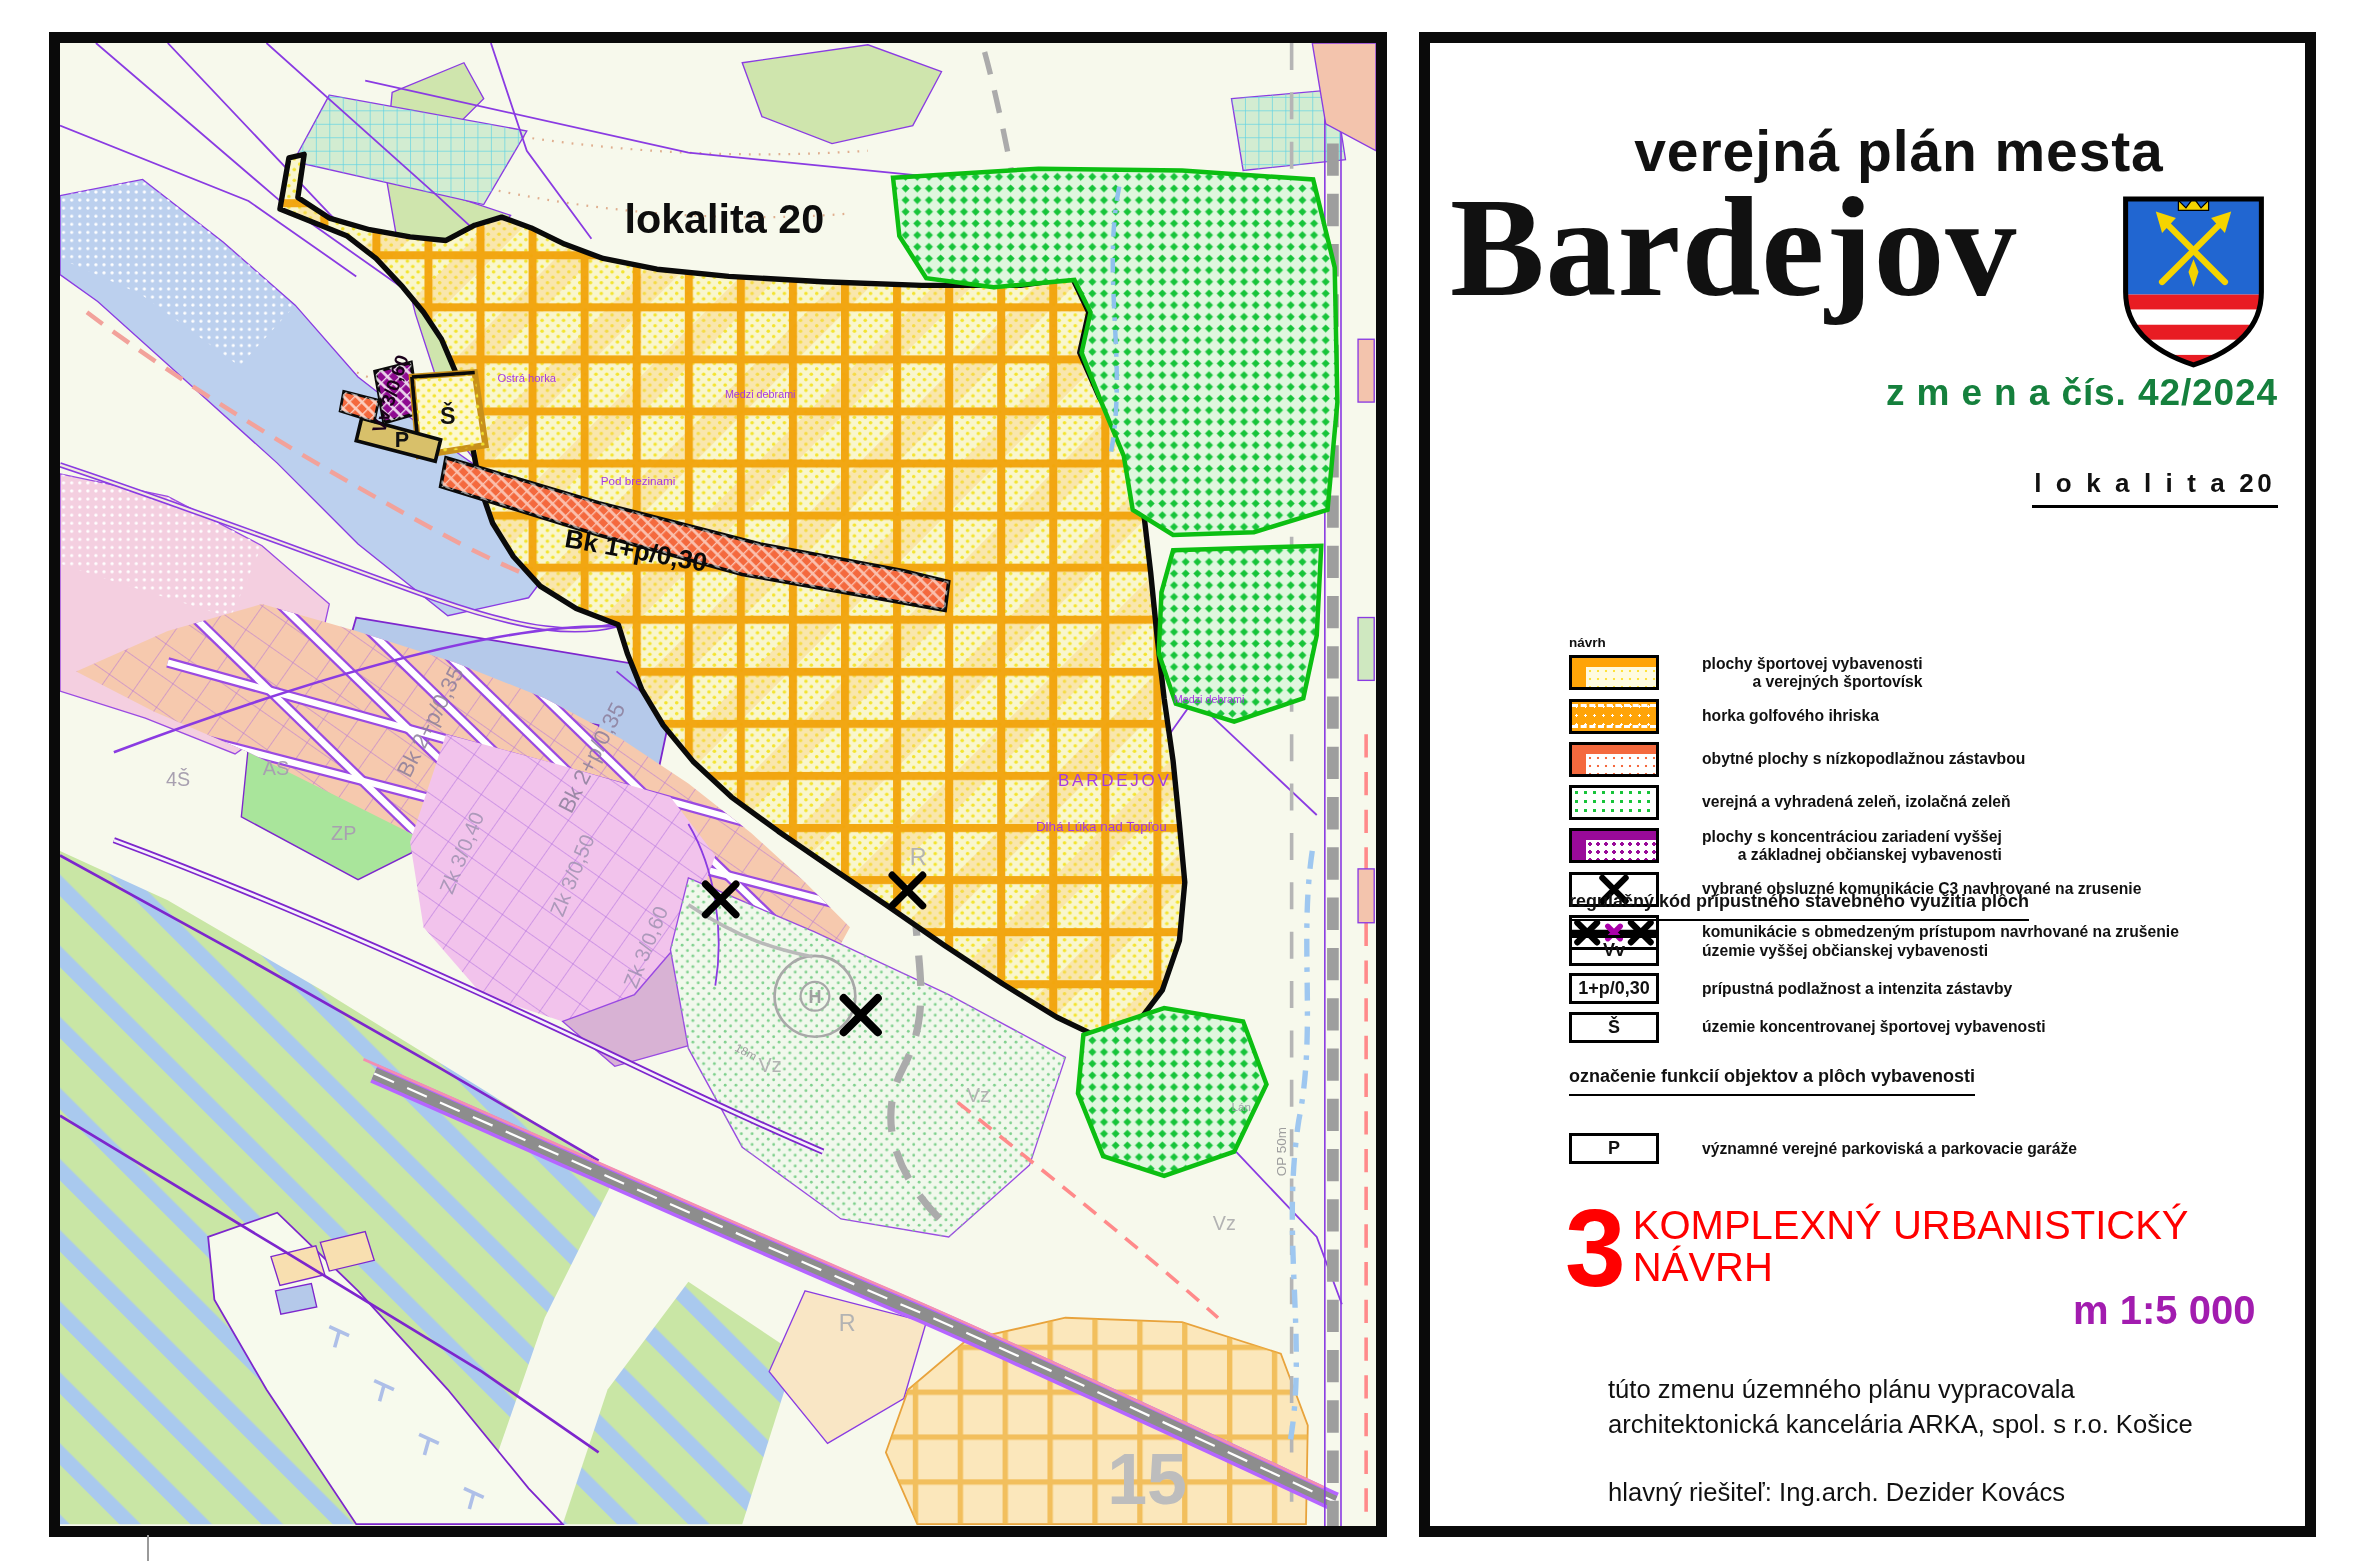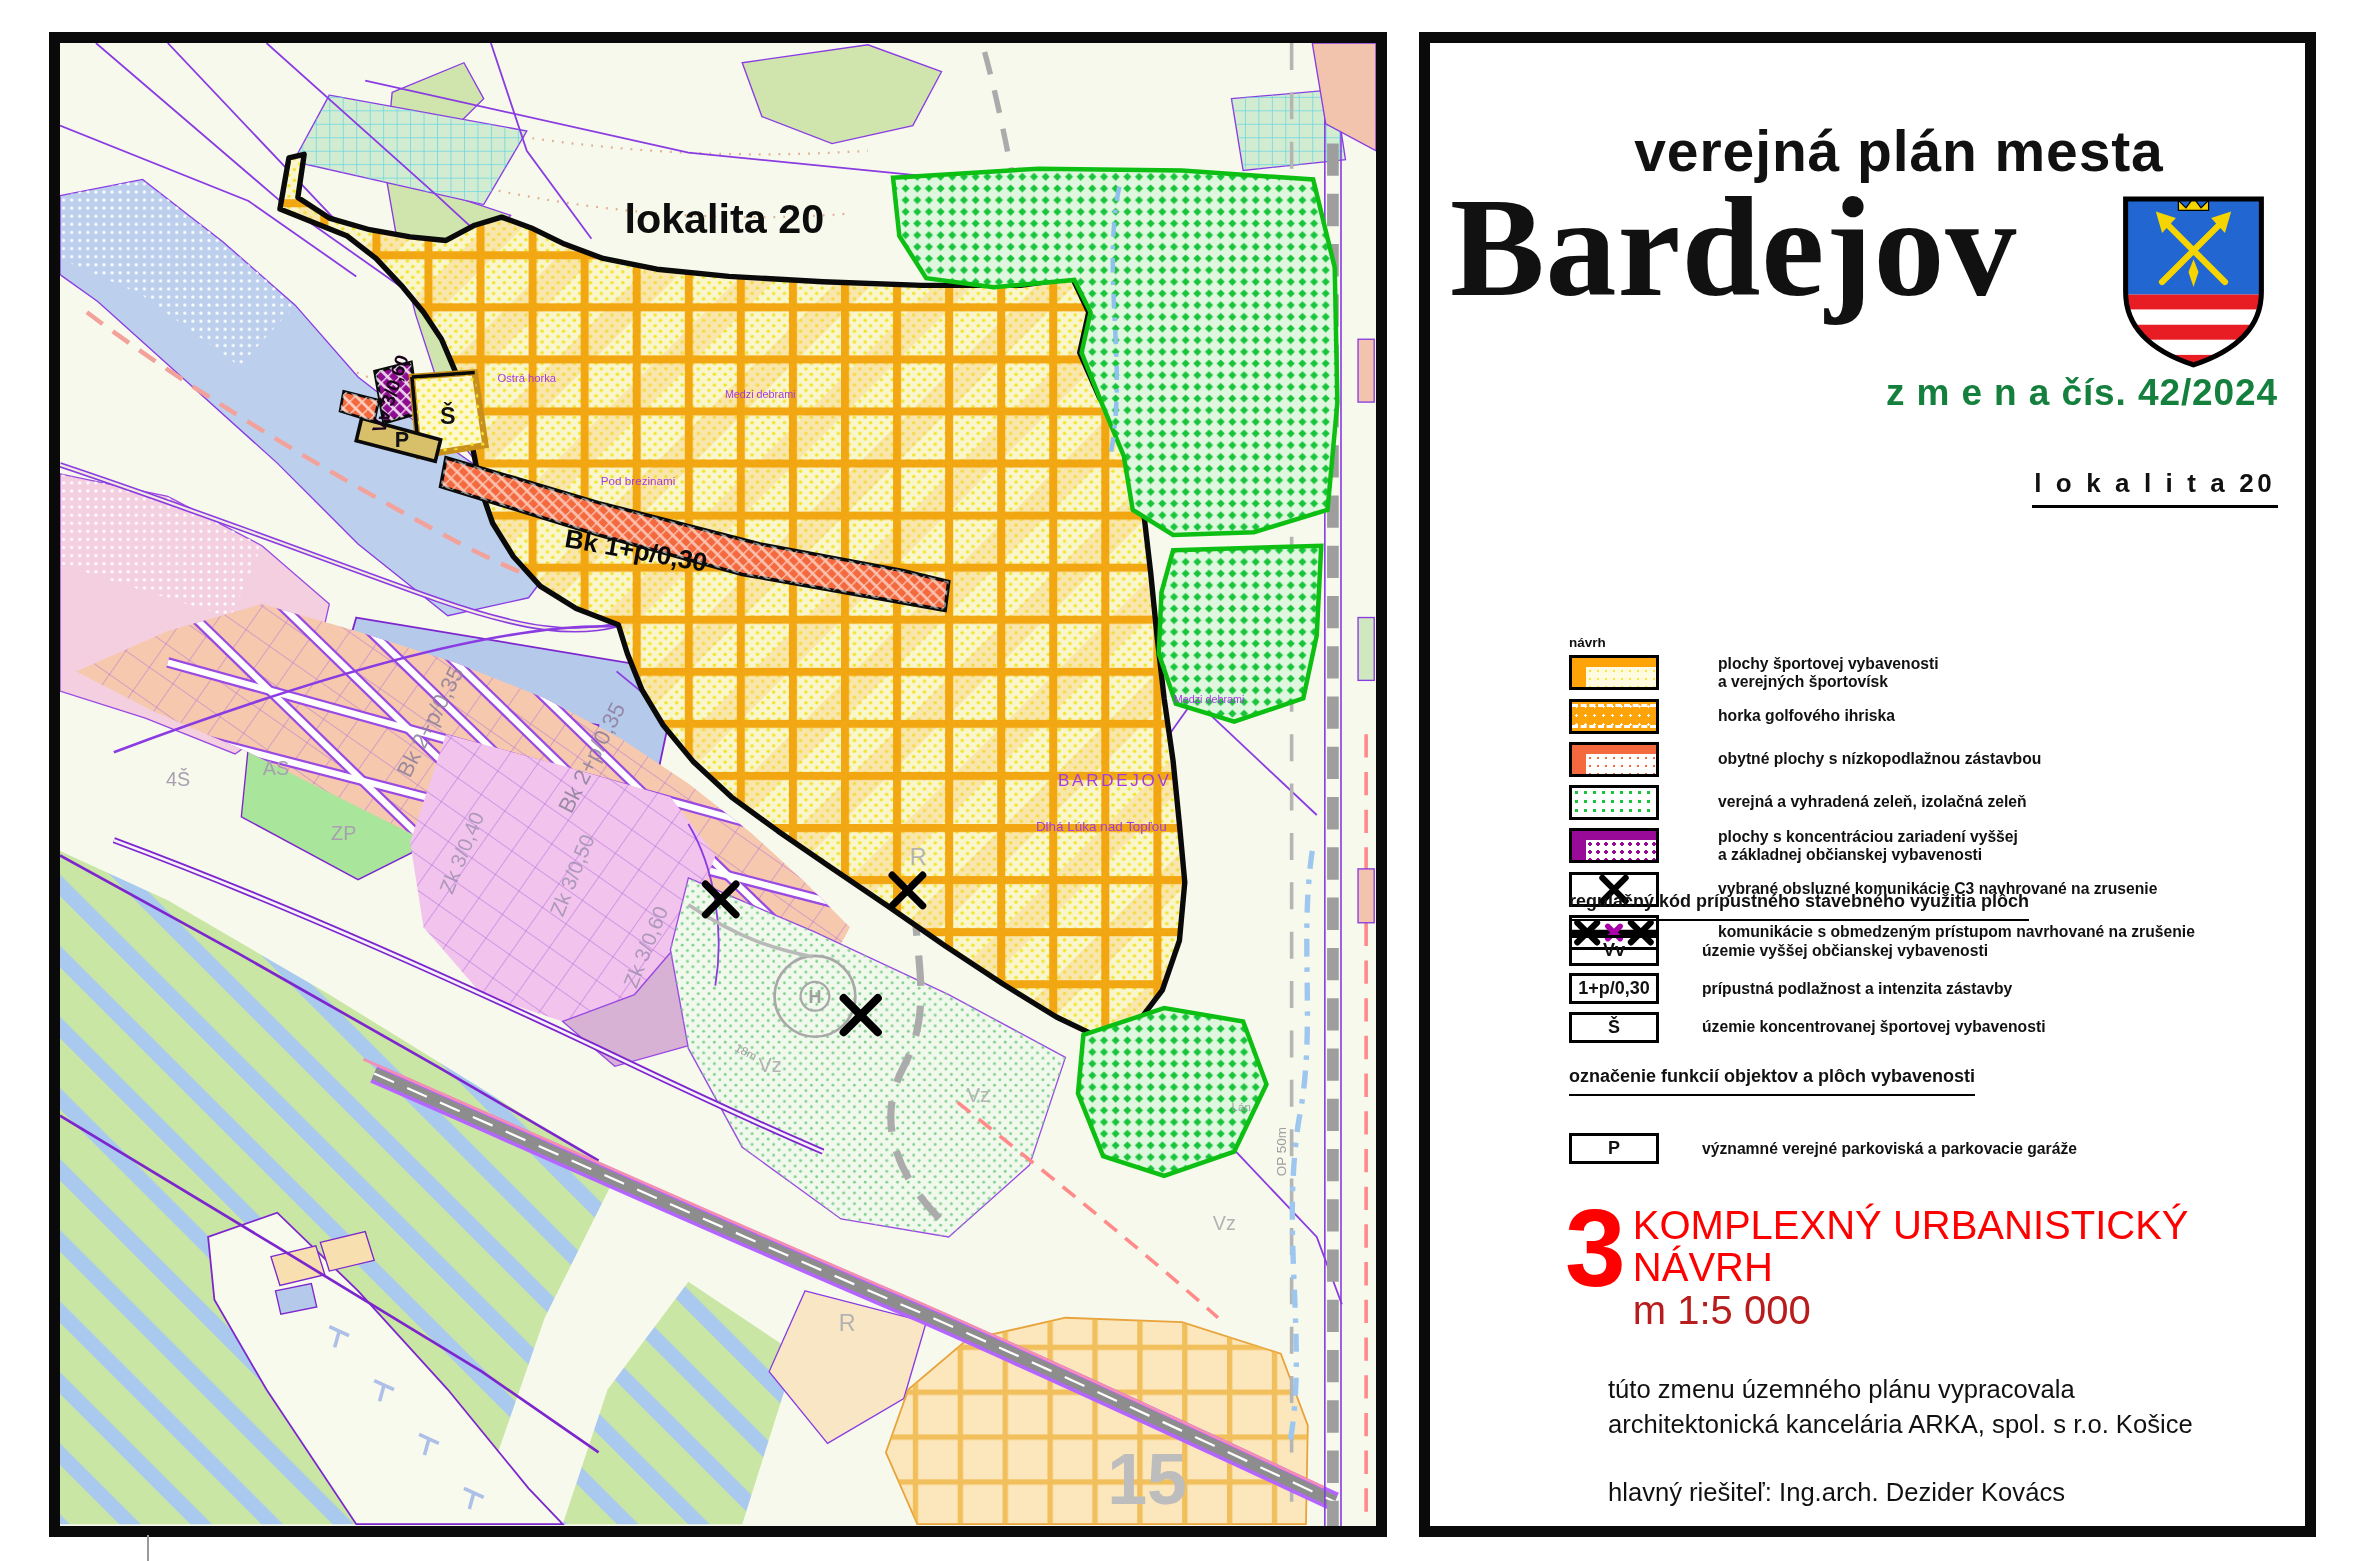--- a/index.html
+++ b/index.html
@@ -14,21 +14,21 @@
            box-sizing:border-box;font-size:57px;font-weight:bold;letter-spacing:0.9px;}
   .city-name{position:absolute;top:133px;left:20px;font-family:"Liberation Serif",serif;
              font-weight:bold;font-size:142px;line-height:1;letter-spacing:0.9px;}
   .coat{position:absolute;top:151px;left:681px;width:165px;height:176px;}
   .change{position:absolute;top:329px;right:27px;font-size:37px;font-weight:bold;
           color:#15803d;letter-spacing:0.9px;}
   .locality{position:absolute;top:425px;right:27px;font-size:26px;font-weight:bold;
             letter-spacing:3.6px;border-bottom:3.6px solid #000;padding:0 2.7px 6.3px 2.7px;}
   .legend{position:absolute;top:592px;left:139px;width:726px;}
   .navrh{font-size:13.5px;font-weight:bold;margin-bottom:4.5px;}
-  .lrow{display:flex;align-items:center;gap:59px;margin-bottom:8px;}
+  .lrow{display:flex;align-items:center;gap:43px;margin-bottom:8px;text-align:right;}
   .sw{width:84px;height:29px;border:3.6px solid #000;position:relative;flex:none;overflow:hidden;}
   .sw-sport{background:#ffa408;}
   .sw-sport::after{content:"";position:absolute;left:13.5px;top:9px;right:0;bottom:0;
       background:#fffbe0;background-image:radial-gradient(#ffe23a 26%,transparent 28%);
       background-size:8px 8px;}
   .sw-golf{background:#ffa408;background-image:radial-gradient(#ffffff 20%,transparent 22%);
       background-size:9px 9px;}
   .sw-golf::before{content:"";position:absolute;left:0;right:0;top:2.7px;border-top:3.6px dashed #fff;}
   .sw-golf::after{content:"";position:absolute;left:0;right:0;bottom:2.7px;border-top:3.6px dashed #fff;}
   .sw-res{background:#f4693e;}
@@ -49,21 +49,21 @@
   .crow{display:flex;align-items:center;gap:43px;margin-bottom:7.2px;}
   .codebox{width:84px;height:25px;border:3.6px solid #000;display:flex;align-items:center;
            justify-content:center;font-size:18px;font-weight:bold;flex:none;}
   .funchead{margin-top:16px;}
   .prow{margin-top:23px;}
   .footer{position:absolute;top:1161px;left:135px;width:699px;}
   .frow{display:flex;align-items:flex-start;}
   .n3{font-size:109px;font-weight:bold;color:#ff0000;line-height:.82;flex:none;}
   .ftit{margin-left:7.2px;width:628px;}
   .ft1{font-size:40px;font-weight:normal;color:#ff0000;line-height:1.05;}
-  .ft2{font-size:40px;font-weight:normal;color:#b91c1c;padding-right:5.4px;}
+  .ft2{font-size:40px;font-weight:bold;color:#a21caf;text-align:right;padding-right:5.4px;}
   .credits{margin-top:39px;padding-left:43px;font-size:25.6px;line-height:1.38;}
   .c3{margin-top:32px;}
   .c4{margin-top:45px;}
   .tick{position:absolute;left:147px;top:1535px;width:1.8px;height:27px;background:#9a9a9a;}
 </style>
 </head>
 <body>
 
 <div class="page">
 

